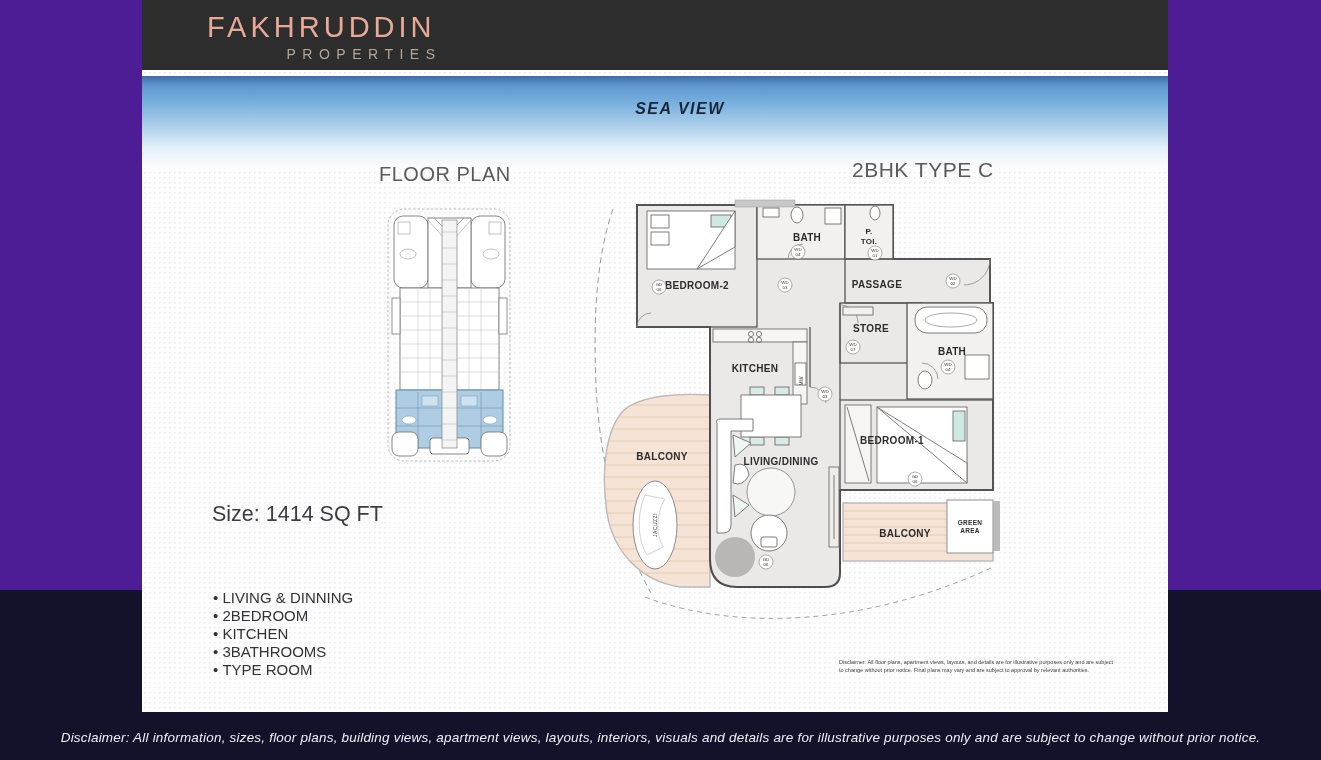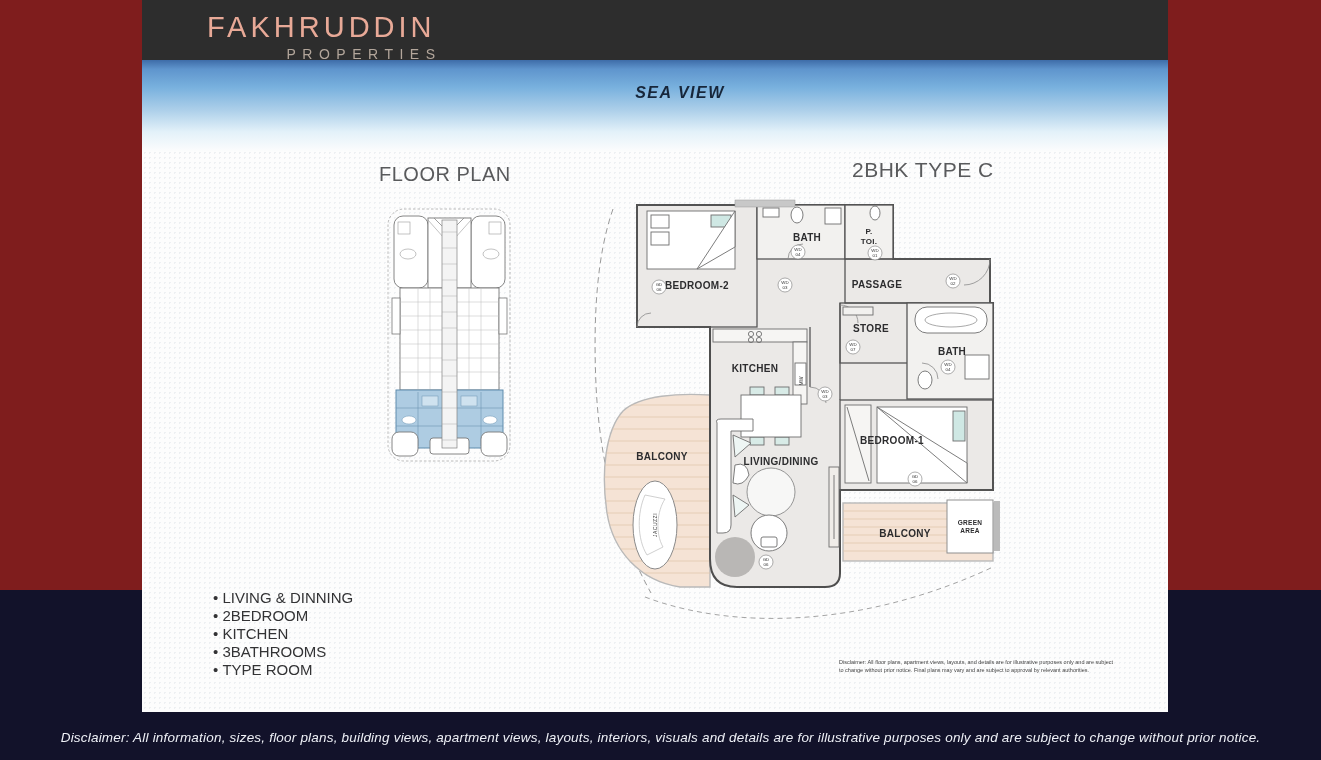--- a/index.html
+++ b/index.html
@@ -1,39 +1,39 @@
 <!DOCTYPE html>
 <html><head>
 <meta charset="utf-8">
 <style>
   * { margin:0; padding:0; box-sizing:border-box; }
   html,body { width:1321px; height:760px; overflow:hidden; background:#ffffff;
     font-family:"Liberation Sans", sans-serif; }
-  .page { position:relative; width:1321px; height:760px; background:#7f1d1d; }
+  .page { position:relative; width:1321px; height:760px; background:#4c1d95; }
 
   
   .footer-band { position:absolute; left:0; top:590px; width:1321px; height:170px;
     background:#12122a; }
   .footer-disclaimer { position:absolute; left:0; top:730px; width:1321px;
     text-align:center; color:#eef0f6; font-size:13.5px; letter-spacing:0.2px;font-style:italic; }
 
   
   .flyer { position:absolute; left:142px; top:0; width:1026px; height:712px;
     background-color:#fdfdfd;
     background-image:radial-gradient(rgba(160,175,190,0.16) 1px, transparent 1px);
     background-size:5px 5px; }
 
   .flyer-header { position:absolute; left:0; top:0; width:1026px; height:70px;
     background:#2d2d2d; }
   .logo { position:absolute; left:65px; top:11px; }
   .logo-title { font-size:29px; letter-spacing:4px; color:#e8a997; font-weight:400; }
   .logo-subtitle { text-align:right; margin-right:-6px; font-size:14px;
     letter-spacing:6.5px; color:#b3a69b; margin-top:2px; font-weight:400; }
 
-  .sea { position:absolute; left:0; top:60px; width:1026px; height:92px;
+  .sea { position:absolute; left:0; top:76px; width:1026px; height:92px;
     background:linear-gradient(180deg,#3e6ca8 0%, #5f95cd 10%, #79b1de 30%,
       #aed0ea 55%, #e3f1f9 78%, #fdfdfd 100%); }
   .sea-label { position:absolute; left:0; right:0; top:24px; text-align:center;
     transform:translateX(25px); font-size:16px; font-weight:bold; font-style:italic;
     letter-spacing:1.5px; color:#17263a; }
 
   .section-title { color:#595a5c; font-weight:400; letter-spacing:0.5px; }
   .floorplan-title { position:absolute; left:237px; top:163px; font-size:20px; }
   .bhk-title { position:absolute; left:710px; top:158px; font-size:21px; }
 
@@ -339,20 +339,21 @@
           </g>
         <g>
             <circle cx="181" cy="367" r="7" fill="#fff" stroke="#777" stroke-width="0.6"></circle>
           <text class="tag-label" x="181" y="366" font-size="4.4">GD</text>
           <text class="tag-label" x="181" y="371" font-size="4.4">06</text>
           </g>
       </g>
     </svg>
 
     <div class="floor-lines">
+      <div>Size: 1414 SQ FT</div>
     </div>
 
     <ul class="features">
       <li>LIVING &amp; DINNING</li>
       <li>2BEDROOM</li>
       <li>KITCHEN</li>
       <li>3BATHROOMS</li>
       <li>TYPE ROOM</li>
     </ul>
 

